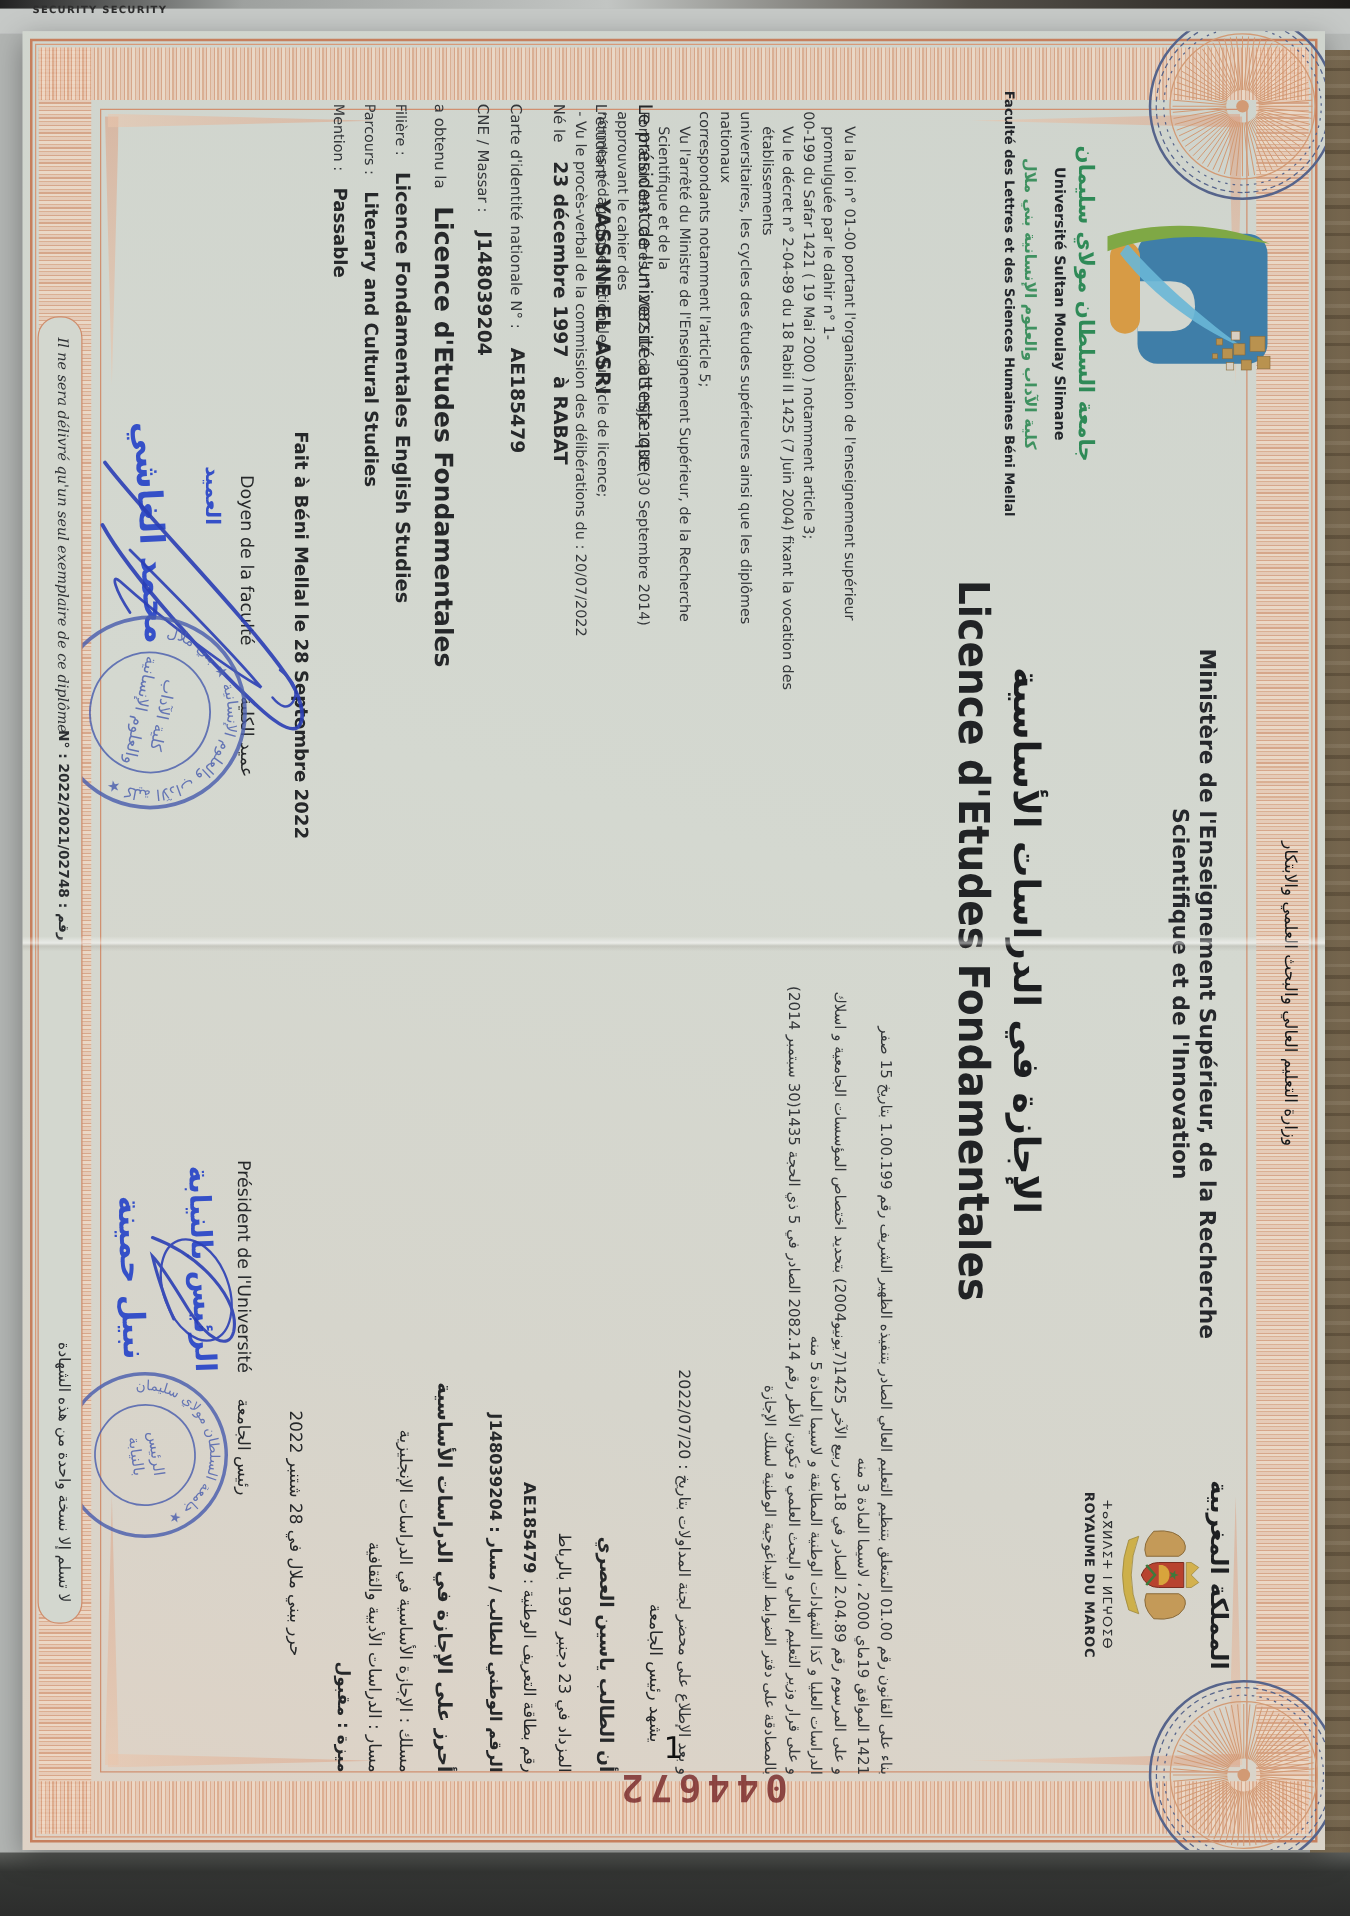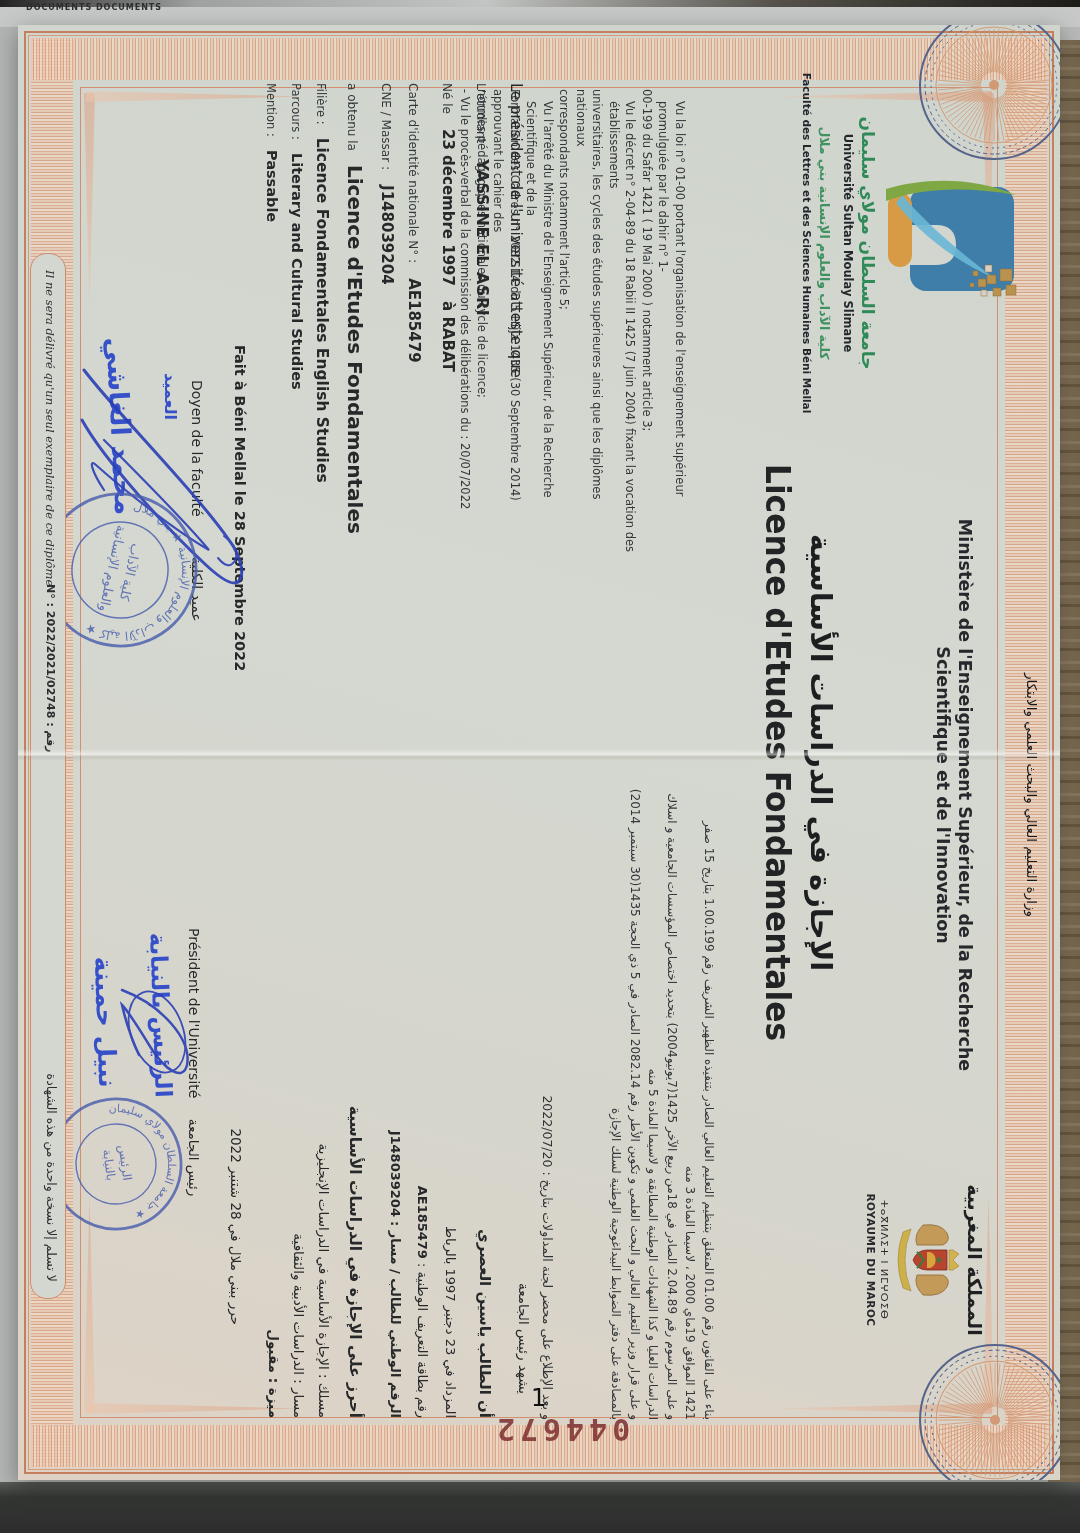--- a/index.html
+++ b/index.html
@@ -109,21 +109,21 @@
   .pill-ar{position:absolute;right:16px;top:6px;direction:rtl;font-size:12.5px;color:#2b2e31;}
   .serial{left:1325px;top:477px;width:150px;height:44px;transform:rotate(90deg);
       font-family:"DejaVu Sans Mono",monospace;font-size:30px;font-weight:bold;
       color:#7d2f2f;letter-spacing:5px;opacity:.85;text-align:center;}
 </style>
 </head>
 <body>
 
 <div class="bg-topline"></div>
 <div class="bg-topstrip"></div>
-<div class="security-label">DOCUMENTS DOCUMENTS</div>
+<div class="security-label">SECURITY SECURITY</div>
 <div class="bg-left"></div>
 <div class="bg-wood"></div>
 <div class="bg-bottom"></div>
 
 <div class="doc-wrap">
 <div class="doc">
 
   <div class="line-outer"></div>
   <div class="line-outer2"></div>
   <div class="band h top"></div>

